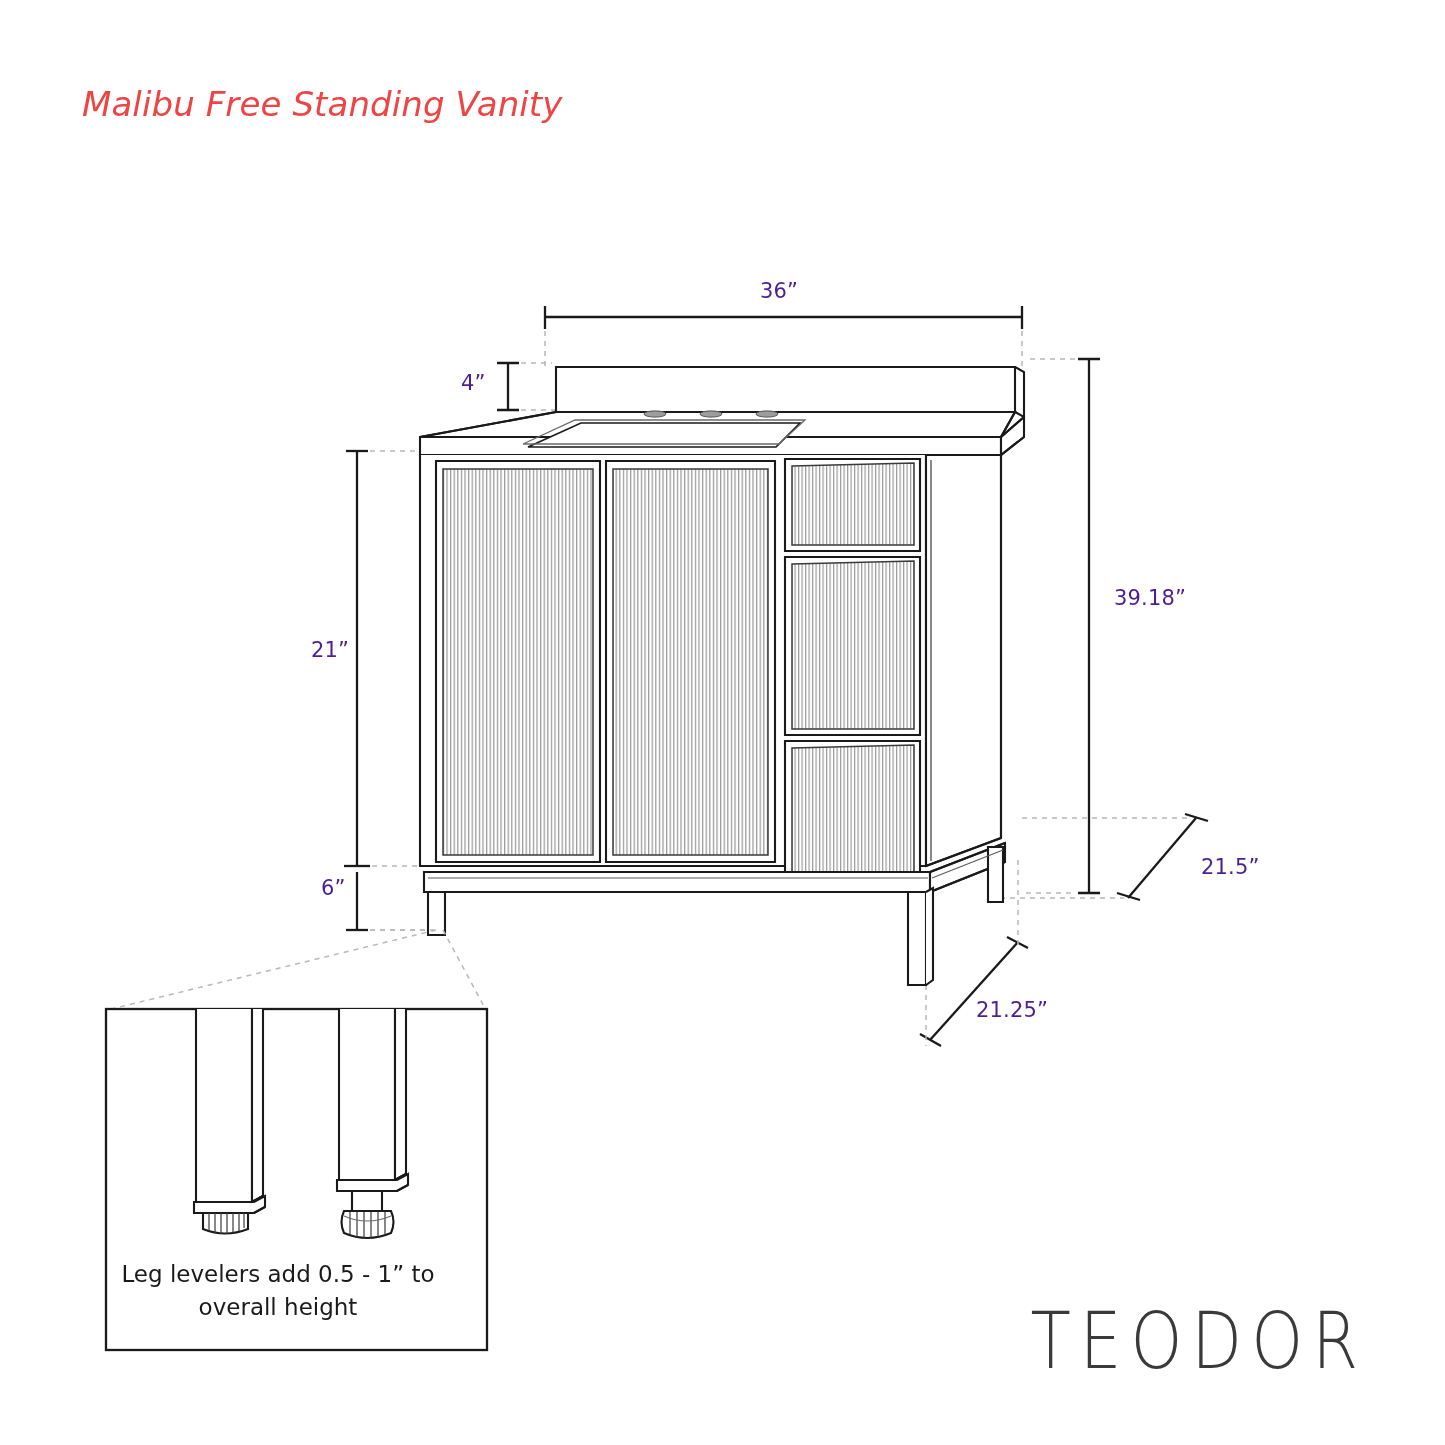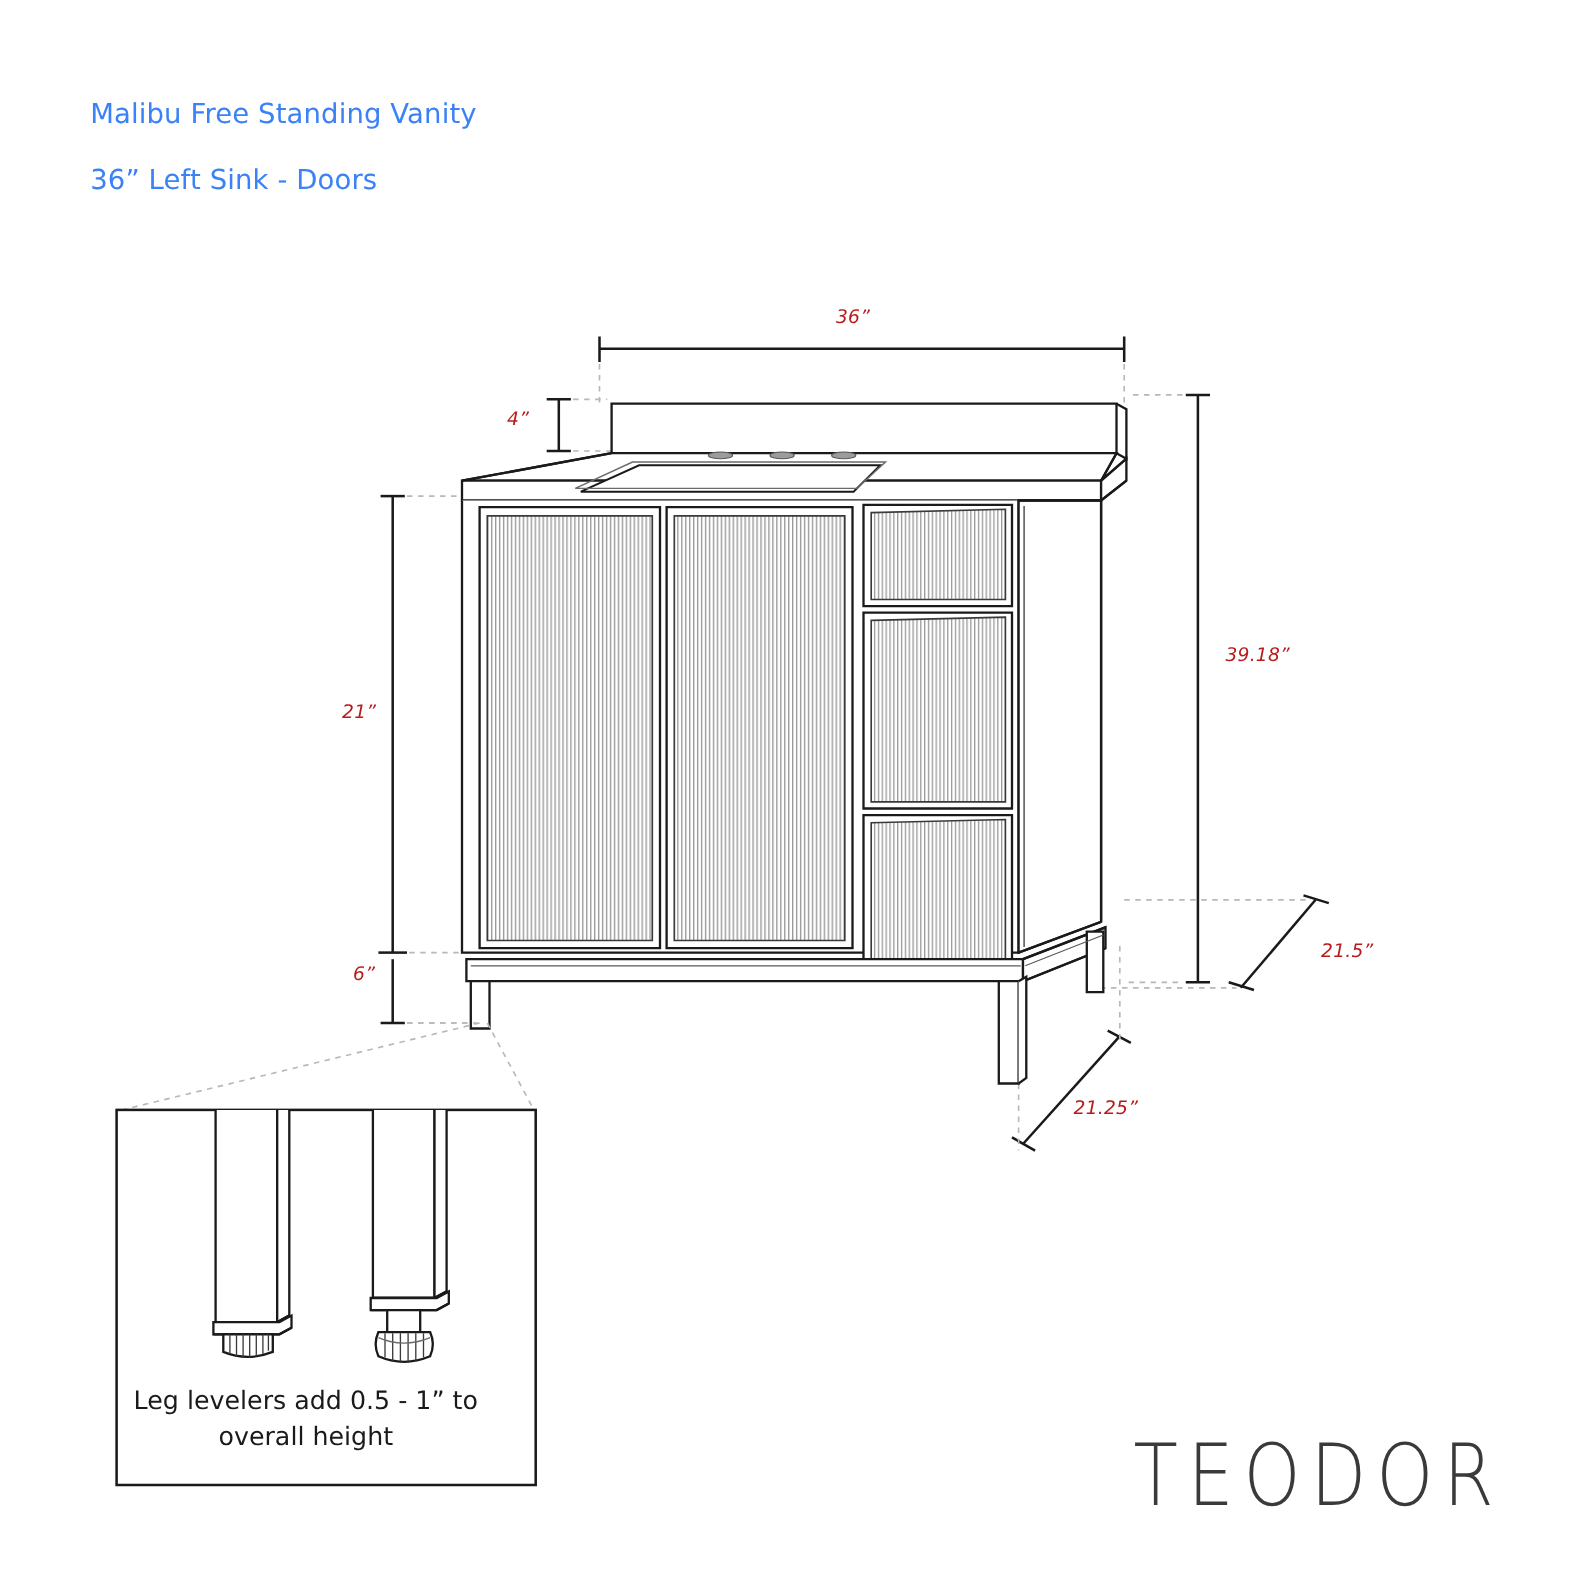--- a/index.html
+++ b/index.html
@@ -21,34 +21,34 @@
     width: 1445px;
     height: 1445px;
   }
   .title-block {
     position: absolute;
     left: 82px;
     top: 74px;
     width: 760px;
   }
   .title-line {
-    font-size: 25px;
+    font-size: 34px;
     line-height: 60px;
     font-weight: 400;
     letter-spacing: 0.1px;
-    color: #3b82f6;
+    color: #ef4444;
     white-space: nowrap;
+    font-style: italic;
   }
   .dim-label {
     position: absolute;
-    font-size: 17px;
-    color: #b91c1c;
+    font-size: 21px;
+    color: #4c1d95;
     white-space: nowrap;
     letter-spacing: 0.2px;
-    font-style: italic;
   }
   .note-text {
     position: absolute;
     text-align: center;
     font-size: 23px;
     line-height: 33px;
     color: #1a1a1a;
   }
   .brand-logo {
     position: absolute;
@@ -251,21 +251,20 @@
       <g stroke-width="1.2" stroke="#3a3a3a">
         <path d="M350 1212 V1234 M357 1212 V1237 M364 1212 V1239 M371 1212 V1239 M378 1212 V1237 M385 1212 V1234"></path>
       </g>
       <path d="M344 1216 Q367 1226 391 1216" stroke="#6a6a6a" stroke-width="1.1"></path>
     </g>
   </g>
 </svg>
 
 <div class="title-block">
   <div class="title-line">Malibu Free Standing Vanity</div>
-  <div class="title-line">36” Left Sink - Doors</div>
 </div>
 
 <div class="dim-label" style="left:760px; top:279px;">36”</div>
 
 <div class="dim-label" style="left:461px; top:371px;">4”</div>
 
 <div class="dim-label" style="left:1114px; top:586px;">39.18”</div>
 
 <div class="dim-label" style="left:311px; top:638px;">21”</div>
 

